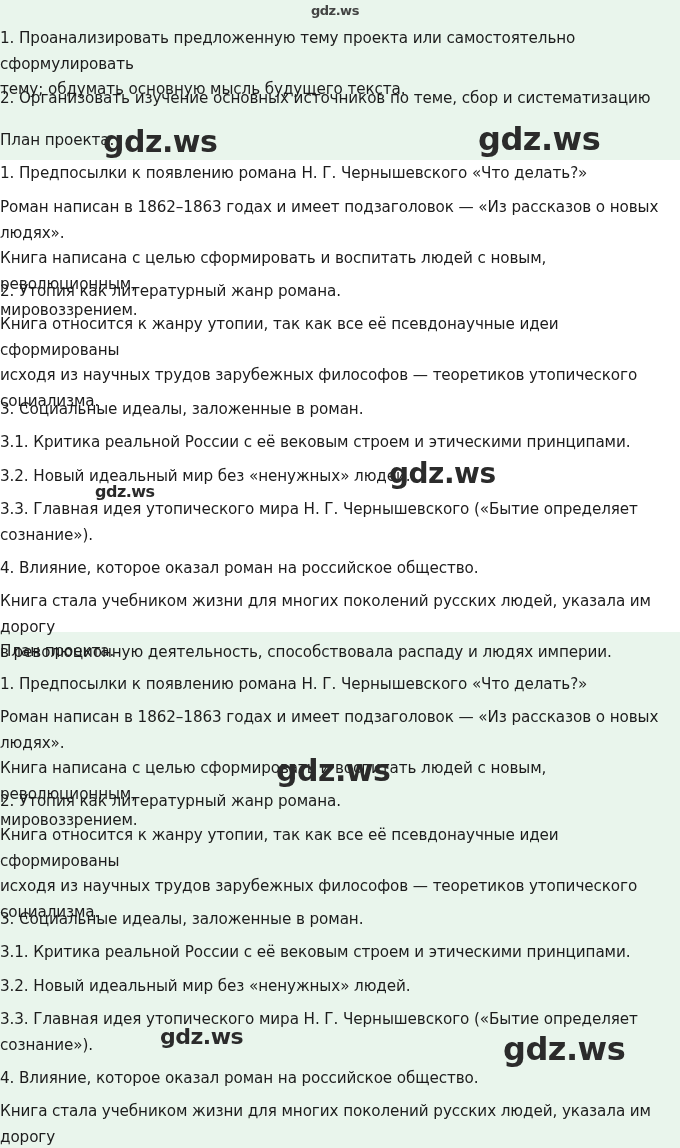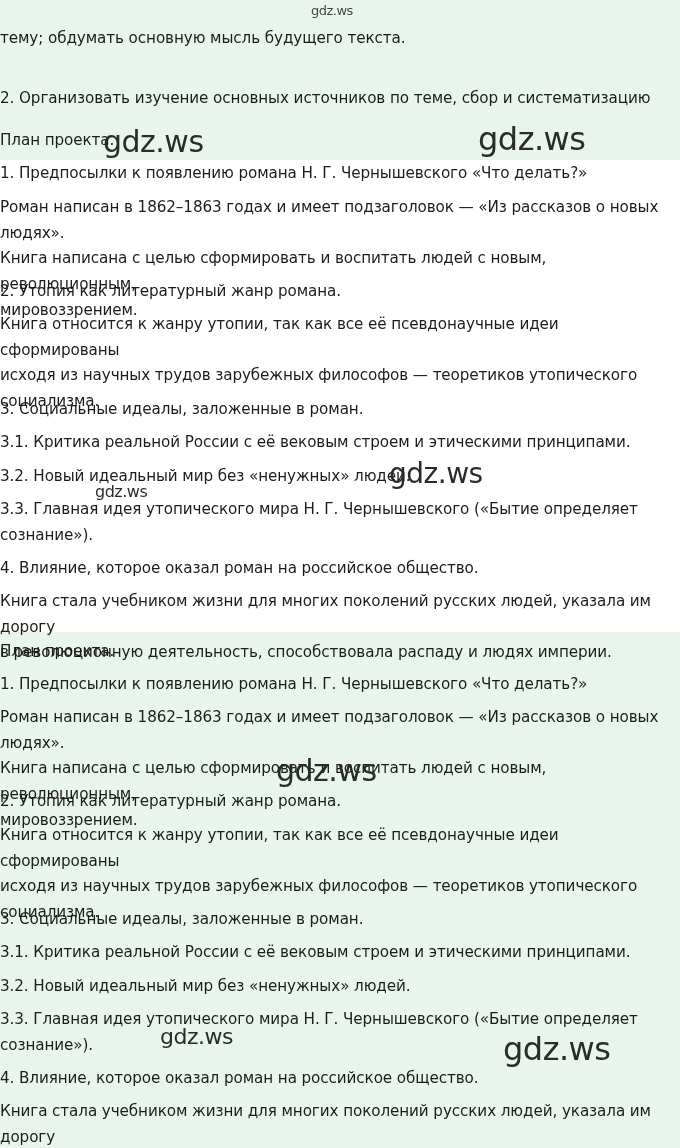--- a/index.html
+++ b/index.html
@@ -38,38 +38,39 @@
     color: #1c1c1c;
     letter-spacing: -0.1px;
   }
   .para {
     margin: 0 0 0 0;
   }
   .wm {
     position: absolute;
     z-index: 3;
     font-family: "DejaVu Sans", sans-serif;
-    font-weight: normal;
+    font-weight: bold;
     color: #3b3b3b;
     opacity: 0.93;
     letter-spacing: -0.5px;
     white-space: nowrap;
     pointer-events: none;
   }
 </style>
 </head>
 <body>
 
 <div class="page">
   <div id="bands">
       <div class="band" style="top: 0px; height: 160px;"></div>
       <div class="band" style="top: 632px; height: 516px;"></div>
     </div>
   <div class="content" id="blocks">
       <div class="para" style="position: absolute; left: 0px; top: 26px; width: 680px;">
+        <p class="line">1. Проанализировать предложенную тему проекта или самостоятельно сформулировать</p>
         <p class="line">тему; обдумать основную мысль будущего текста.</p>
       </div>
       <div class="para" style="position: absolute; left: 0px; top: 86px; width: 680px;">
         <p class="line">2. Организовать изучение основных источников по теме, сбор и систематизацию</p>
       </div>
       <div class="para" style="position: absolute; left: 0px; top: 128px; width: 680px;">
         <p class="line">План проекта.</p>
       </div>
       <div class="para" style="position: absolute; left: 0px; top: 161px; width: 680px;">
         <p class="line">1. Предпосылки к появлению романа Н. Г. Чернышевского «Что делать?»</p>

